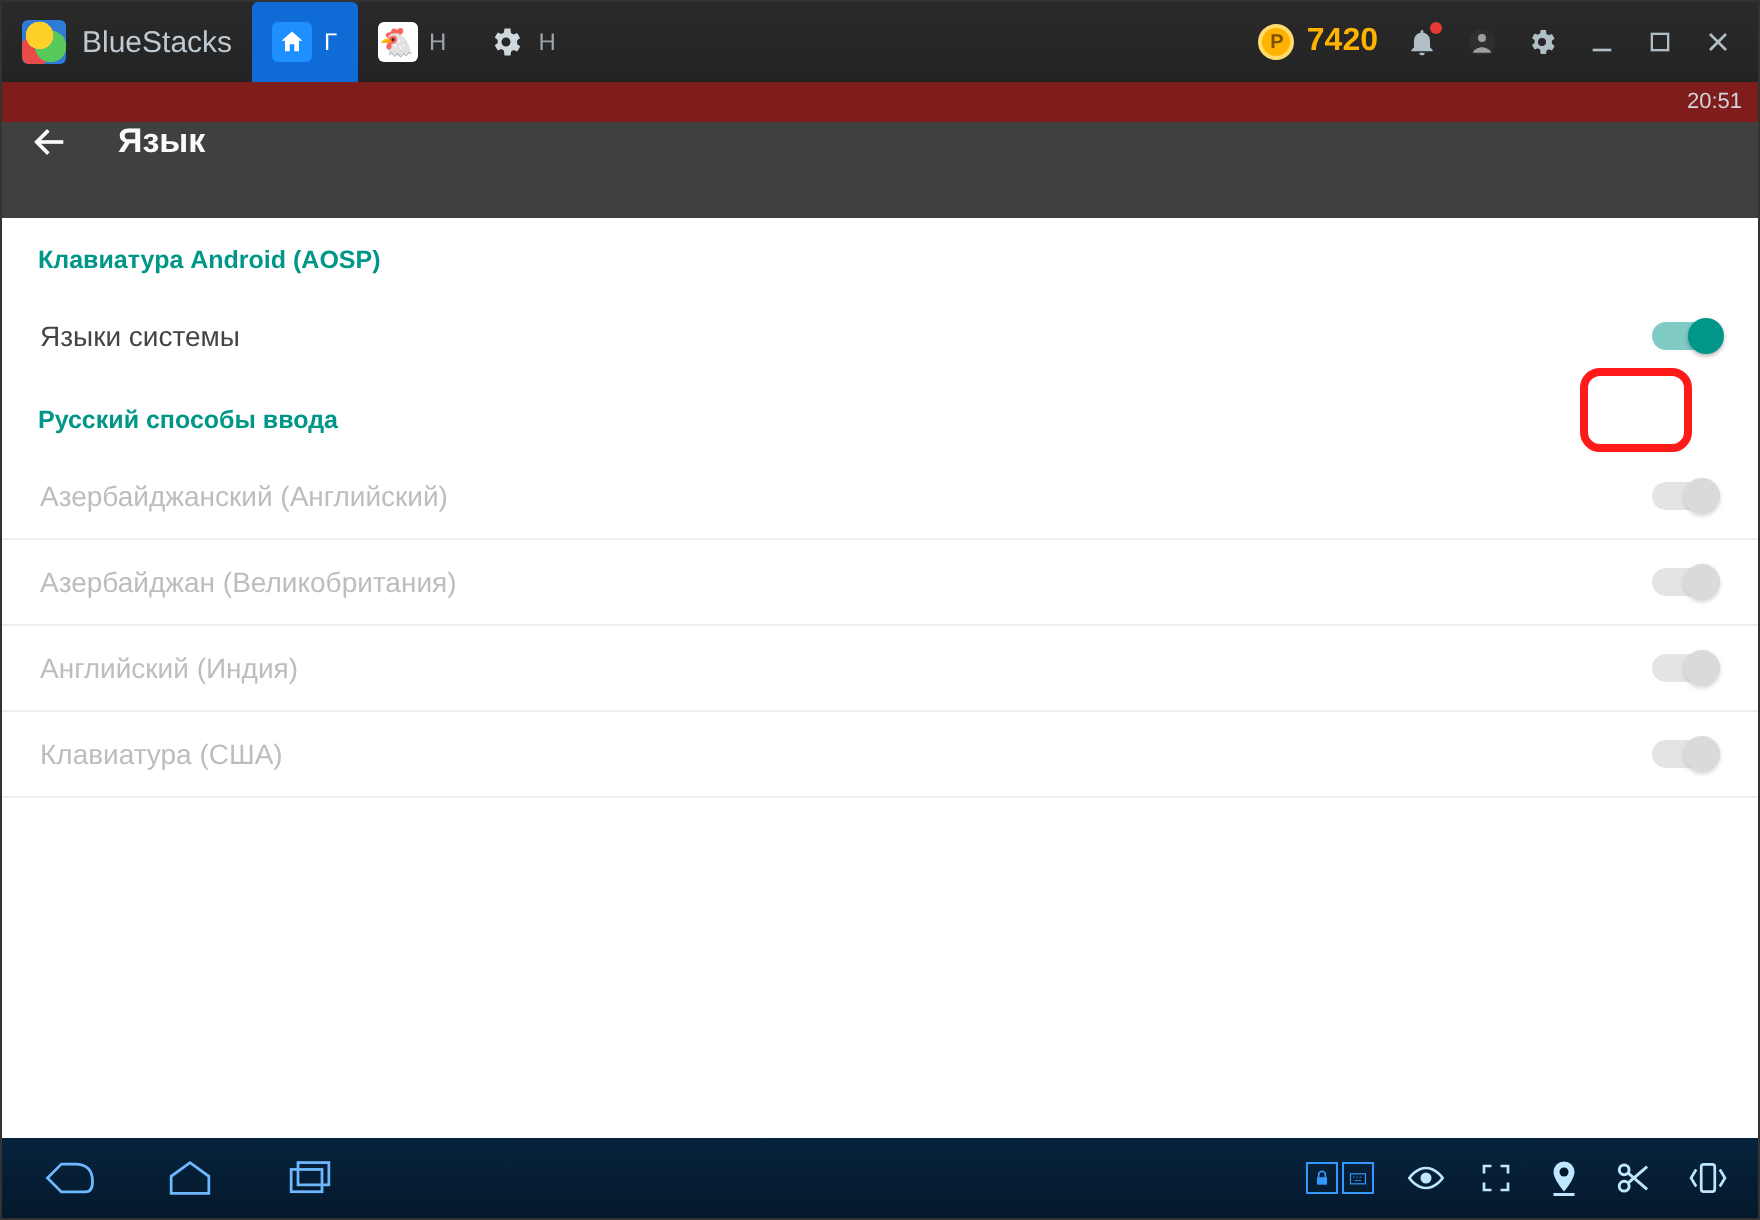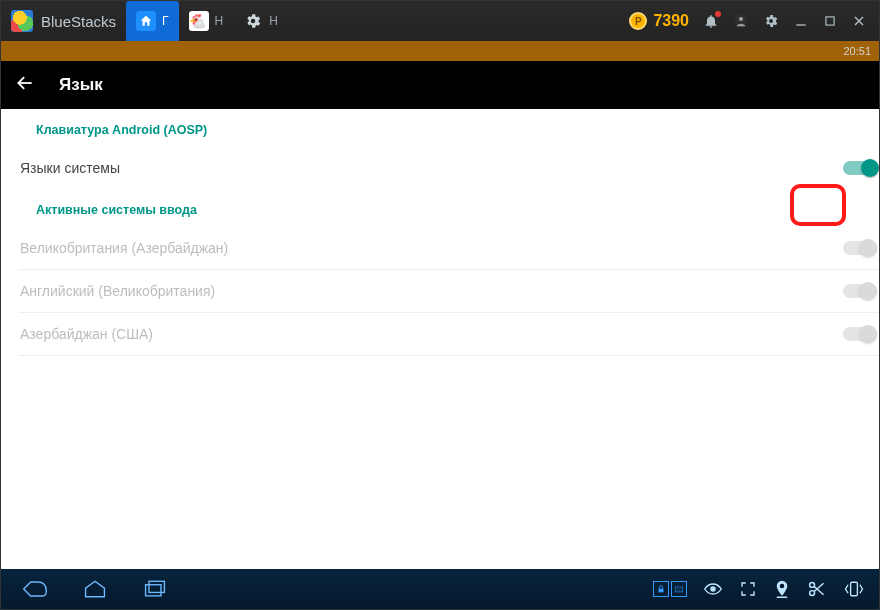--- a/index.html
+++ b/index.html
@@ -26,31 +26,31 @@
 .tab-ico.gear { color: #cfd8dc; }
 .title-right { margin-left: auto; display: flex; align-items: center; gap: 14px; padding-right: 12px; }
 .coin { display: flex; align-items: center; gap: 6px; }
 .coin-ico { width: 18px; height: 18px; border-radius: 50%; background: #ffb300; border: 2px solid #ffdb6e; display: flex; align-items: center; justify-content: center; font-size: 10px; font-weight: bold; color: #7a5200; }
 .coin-count { color: #ffb300; font-weight: bold; font-size: 16px; }
 .ico-btn { color: #b0bec5; cursor: pointer; display: flex; align-items: center; }
 .bell-dot { position: relative; }
 .bell-dot::after { content: ""; position: absolute; top: -2px; right: -2px; width: 6px; height: 6px; border-radius: 50%; background: #e53935; }
 
 
-.android-status { height: 20px; background: #a16207; color: #d0d4d8; display: flex; justify-content: flex-end; align-items: center; padding: 0 8px; font-size: 11px; }
-
-
-.appbar { height: 48px; background: #000000; display: flex; align-items: center; color: #fafafa; padding: 0 14px; gap: 24px; }
+.android-status { height: 20px; background: #7f1d1d; color: #d0d4d8; display: flex; justify-content: flex-end; align-items: center; padding: 0 8px; font-size: 11px; }
+
+
+.appbar { height: 48px; background: #404040; display: flex; color: #fafafa; padding: 0 14px; gap: 24px; }
 .appbar-title { font-size: 17px; font-weight: bold; }
 .back-arrow { cursor: pointer; color: #fafafa; }
 
 
-.content { flex: 1; overflow: hidden; background: #fff; color: #616161; margin-left: 17px; }
+.content { flex: 1; overflow: hidden; background: #fff; color: #616161; }
 .section-header { color: #009688; font-size: 12.5px; font-weight: bold; padding: 14px 18px 10px; }
-.row { display: flex; align-items: center; justify-content: space-between; padding: 13px 2px; border-bottom: 1px solid #eee; }
+.row { display: flex; align-items: center; justify-content: space-between; padding: 13px 19px; border-bottom: 1px solid #eee; }
 .row.no-border { border-bottom: none; }
 .row-label { font-size: 14px; color: #444; }
 .row-label.disabled { color: #bdbdbd; }
 .toggle { width: 34px; height: 14px; background: #cfcfcf; border-radius: 10px; position: relative; cursor: pointer; }
 .toggle .knob { position: absolute; width: 18px; height: 18px; border-radius: 50%; background: #bdbdbd; top: -2px; left: 16px; box-shadow: 0 1px 2px rgba(0,0,0,.3); }
 .toggle.on { background: #80cbc4; }
 .toggle.on .knob { background: #009688; left: 18px; }
 .toggle.disabled { opacity: .55; cursor: default; }
 .highlight { position: absolute; border: 4px solid #ff1a1a; border-radius: 10px; pointer-events: none; }
 
@@ -91,21 +91,21 @@
           <svg width="18" height="18" viewBox="0 0 24 24" fill="#cfd8dc">
               <path d="M19.4 13a7.5 7.5 0 000-2l2-1.6-2-3.4-2.4 1a7.3 7.3 0 00-1.7-1L15 3h-4l-.4 2.6a7.3 7.3 0 00-1.7 1l-2.4-1-2 3.4 2 1.6a7.5 7.5 0 000 2l-2 1.6 2 3.4 2.4-1c.5.4 1.1.7 1.7 1L11 21h4l.4-2.6c.6-.3 1.2-.6 1.7-1l2.4 1 2-3.4-2-1.6zM12 15a3 3 0 110-6 3 3 0 010 6z"></path>
             </svg>
         </span>
         <span>Н</span>
       </div>
     </div>
     <div class="title-right">
       <div class="coin">
         <span class="coin-ico">P</span>
-        <span class="coin-count">7390</span>
+        <span class="coin-count">7420</span>
       </div>
       <span class="ico-btn bell-dot">
         <svg width="16" height="16" viewBox="0 0 24 24" fill="currentColor">
             <path d="M12 22a2 2 0 002-2h-4a2 2 0 002 2zm6-6V11c0-3-2-5.4-5-5.9V4a1 1 0 10-2 0v1.1C8 5.6 6 8 6 11v5l-2 2v1h16v-1l-2-2z"></path>
           </svg>
       </span>
       <span class="ico-btn">
         <svg width="16" height="16" viewBox="0 0 24 24" fill="currentColor">
             <circle cx="12" cy="12" r="10" fill="#2e2e2e"></circle>
             <circle cx="12" cy="9" r="3" fill="#9e9e9e"></circle>
@@ -153,36 +153,42 @@
   <div class="content">
     <div class="section-header">Клавиатура Android (AOSP)</div>
 
     <div class="row no-border">
       <span class="row-label">Языки системы</span>
       <span class="toggle on">
           <span class="knob"></span>
         </span>
     </div>
 
-    <div class="section-header">Активные системы ввода</div>
-
-    <div class="row">
-      <span class="row-label disabled">Великобритания (Азербайджан)</span>
-      <span class="toggle disabled">
-          <span class="knob"></span>
-        </span>
-    </div>
-    <div class="row">
-      <span class="row-label disabled">Английский (Великобритания)</span>
-      <span class="toggle disabled">
-          <span class="knob"></span>
-        </span>
-    </div>
-    <div class="row">
-      <span class="row-label disabled">Азербайджан (США)</span>
+    <div class="section-header">Русский способы ввода</div>
+
+    <div class="row">
+      <span class="row-label disabled">Азербайджанский (Английский)</span>
+      <span class="toggle disabled">
+          <span class="knob"></span>
+        </span>
+    </div>
+    <div class="row">
+      <span class="row-label disabled">Азербайджан (Великобритания)</span>
+      <span class="toggle disabled">
+          <span class="knob"></span>
+        </span>
+    </div>
+    <div class="row">
+      <span class="row-label disabled">Английский (Индия)</span>
+      <span class="toggle disabled">
+          <span class="knob"></span>
+        </span>
+    </div>
+    <div class="row">
+      <span class="row-label disabled">Клавиатура (США)</span>
       <span class="toggle disabled">
           <span class="knob"></span>
         </span>
     </div>
   </div>
 
   <div class="navbar">
     <div class="navbar-left">
       <span class="nav-btn">
         <svg width="26" height="22" viewBox="0 0 30 24" fill="none" stroke="#6db8ff" stroke-width="1.6">

